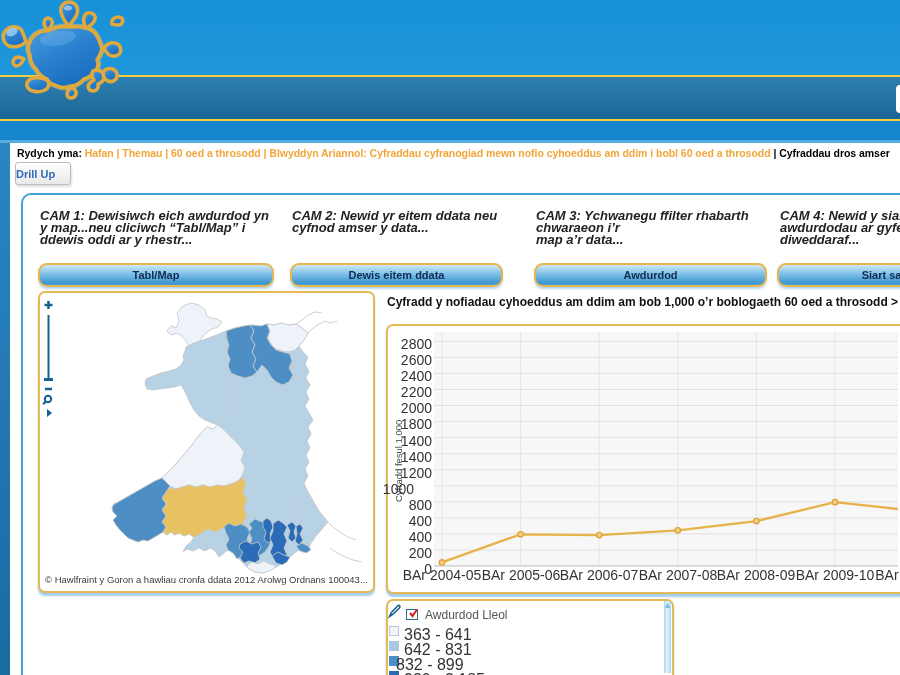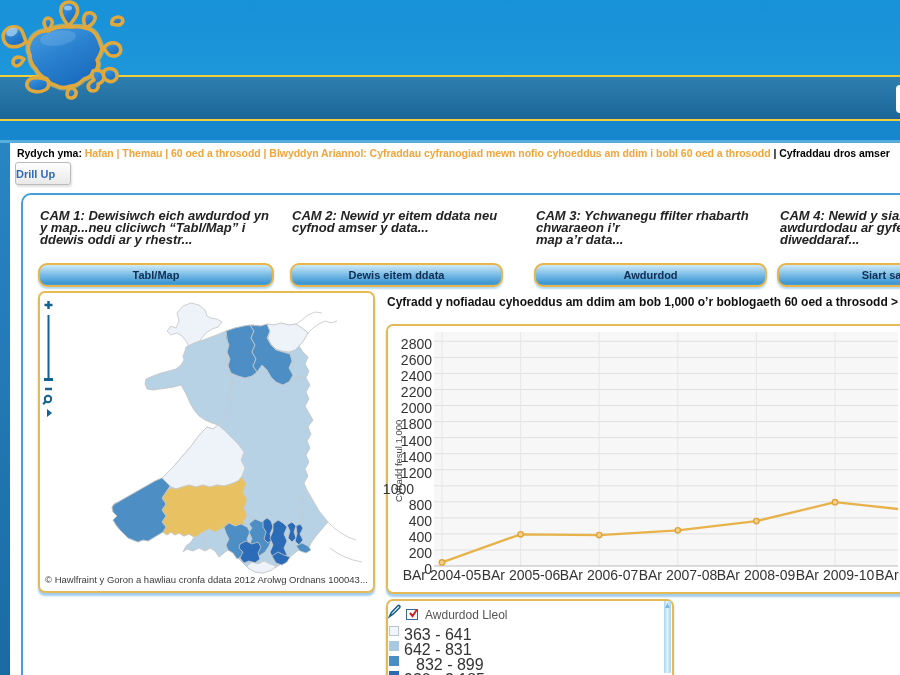--- a/index.html
+++ b/index.html
@@ -216,20 +216,20 @@
 <svg class="abs" style="left:406px;top:605px;" width="15" height="15" viewBox="0 0 15 15">
   <path d="M 4,8 L 6.5,11 L 11,4.5" fill="none" stroke="#d42020" stroke-width="2"></path>
 </svg>
 <div class="abs" style="left:425px;top:608px;font-size:12px;color:#555;">Awdurdod Lleol</div>
 
 <div class="legsq" style="left:389px;top:626px;background:#f2f6fb;border:1px solid #b9c6d4;"></div>
 <div class="legrow" style="left:404px;top:626px;">363 - 641</div>
 <div class="legsq" style="left:389px;top:641px;background:#a9c8e1;"></div>
 <div class="legrow" style="left:404px;top:641px;">642 - 831</div>
 <div class="legsq" style="left:389px;top:656px;background:#4a8fc4;"></div>
-<div class="legrow" style="left:404px;top:656px;padding-left:12px;">832 - 899</div>
+<div class="legrow" style="left:384px;top:656px;padding-left:12px;">832 - 899</div>
 <div class="legsq" style="left:389px;top:671px;background:#2a6cb3;"></div>
 <div class="legrow" style="left:404px;top:671px;">920 - 2,185</div>
 
 <div class="abs" style="left:664px;top:601px;width:7px;height:72px;background:linear-gradient(to right,#a8d6ee,#e2f3fb 45%,#a8d6ee);"></div>
 <svg class="abs" style="left:664px;top:601px;" width="7" height="10" viewBox="0 0 7 10">
     <path d="M 3.5,2 L 6,7 L 1,7 Z" fill="#7db8dd"></path>
   </svg>
 
 </body></html>

